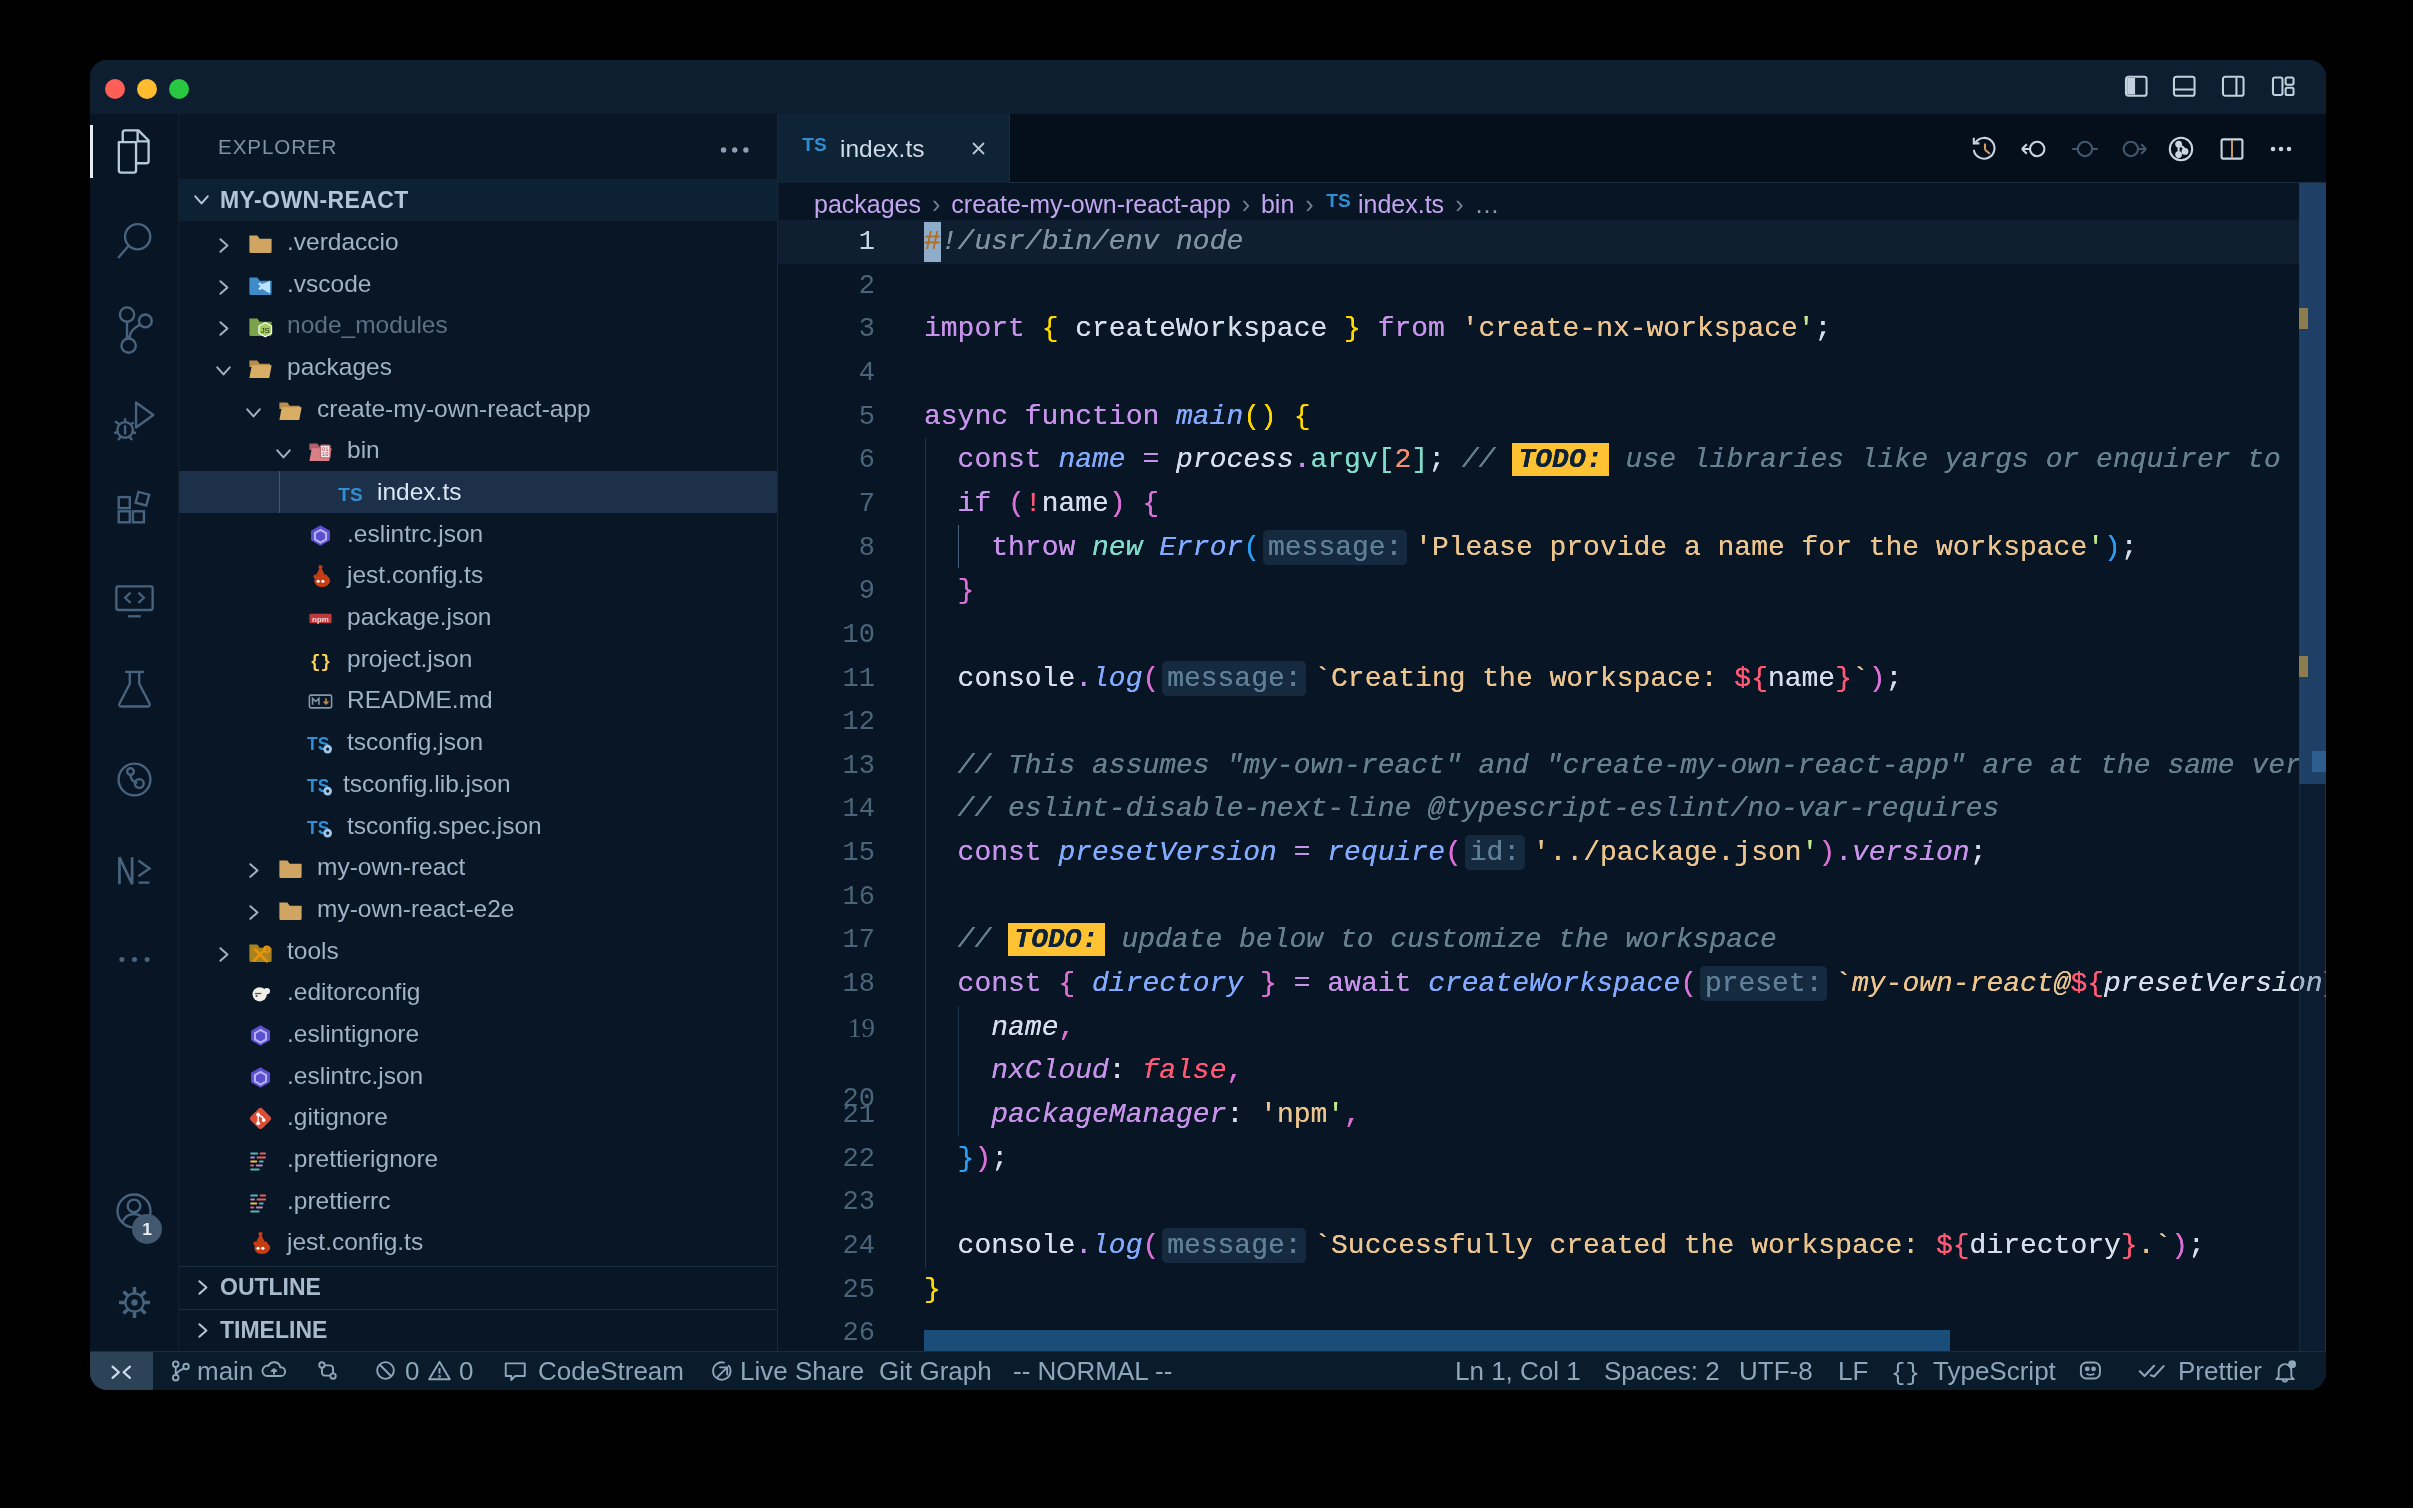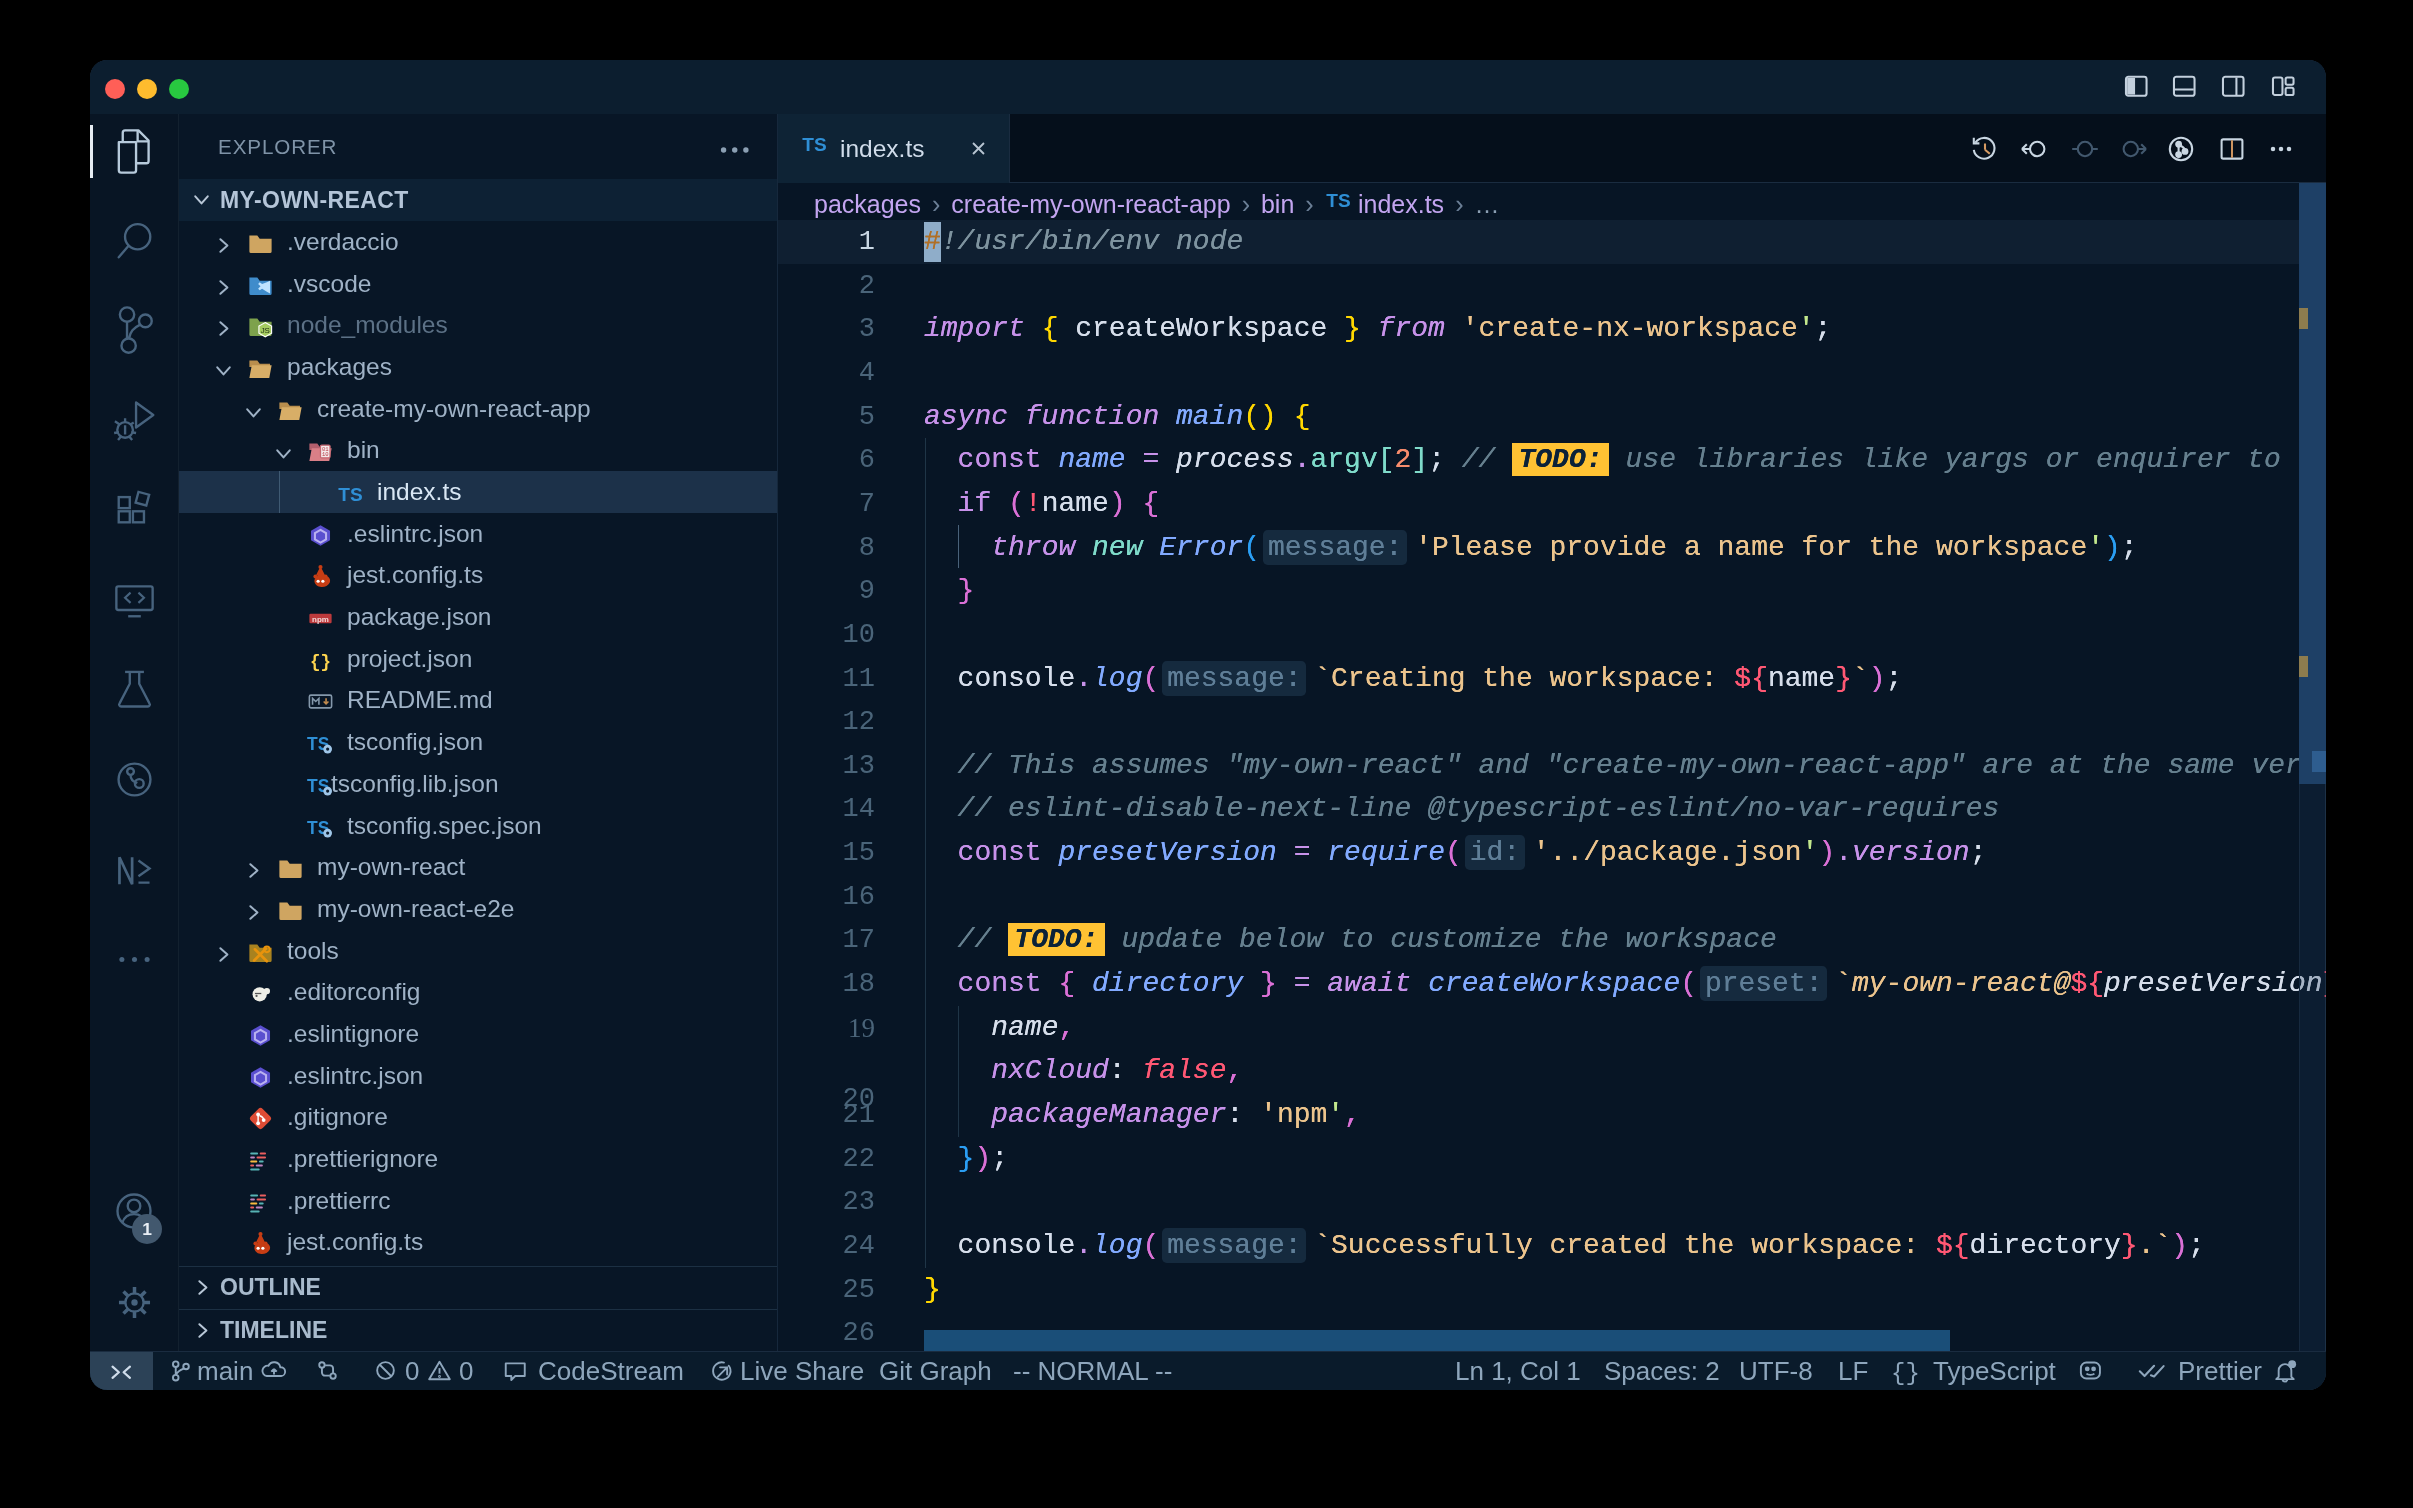--- a/index.html
+++ b/index.html
@@ -26,21 +26,21 @@
 #code{position:absolute;left:0;top:106px;width:1548px;height:1191px;overflow:hidden;
  font-family:"Liberation Mono",monospace;font-size:28px;line-height:44px}
 #code span{text-shadow:0 0 0.5px currentColor}
 .ln{position:absolute;left:0;width:97px;text-align:right;color:#4a6479;font-size:27px}
 .cl{position:absolute;left:146px;white-space:pre}
 
 #status{position:absolute;left:0;top:1291px;width:2236px;height:40px;background:#0a1b2b;border-top:0.8px solid #1a2c40;
  color:#8ea6bc;font-size:26px}
 #status .it{position:absolute;top:0;height:40px;line-height:38px;white-space:nowrap}
 
-.k{color:#c792ea;font-style:italic}.kp{color:#c792ea}.fn{color:#82aaff;font-style:italic}
+.k{color:#c792ea;}.kp{color:#c792ea}.fn{color:#82aaff;font-style:italic}
 .vb{color:#82aaff;font-style:italic}.wh{color:#d6deeb}.whi{color:#d6deeb;font-style:italic}
 .te{color:#7fdbca}.tei{color:#7fdbca;font-style:italic}.st{color:#ecc48d}.sti{color:#ecc48d;font-style:italic}.gq{color:#c3e88d}
 .g{color:#ffd700}.o{color:#da70d6}.sk{color:#2b9ef3}.cm{color:#66808f;font-style:italic}
 .rd{color:#ff5874}.rdi{color:#ff5874;font-style:italic}.nu{color:#f78c6c}.pr{color:#c792ea;font-style:italic}
 .sheb{color:#7e939f;font-style:italic}
 .inlay{color:#5f7e97;background:#152a3e;border-radius:4.7px;padding:1.6px 4.7px;margin:0 8px 0 3.2px;font-style:normal}
 .todo{color:#0b2239;background:#ffc233;padding:0.8px 6.3px;font-weight:bold;font-style:italic}
 </style></head>
 <body>
 <div id="win">
@@ -287,21 +287,21 @@
             <circle cx="26" cy="24" r="2" fill="#0b1a2b"></circle>
           </svg></div>
         <div class="abs" style="left:168px">tsconfig.json</div>
       </div>
       <div class="treerow" style="top:649px;">
         <div class="ticon" style="left:128px"><svg width="27" height="27" viewBox="0 0 34 34" style="font-size:31px">
             <text x="14" y="25" font-size="22" font-weight="bold" fill="#2f8fd5" text-anchor="middle" font-family="Liberation Sans">TS</text>
             <circle cx="26" cy="24" r="5.5" fill="#9fc6e8"></circle>
             <circle cx="26" cy="24" r="2" fill="#0b1a2b"></circle>
           </svg></div>
-        <div class="abs" style="left:152px">tsconfig.lib.json</div>
+        <div class="abs" style="left:164px">tsconfig.lib.json</div>
       </div>
       <div class="treerow" style="top:691px;">
         <div class="ticon" style="left:128px"><svg width="27" height="27" viewBox="0 0 34 34" style="font-size:31px">
             <text x="14" y="25" font-size="22" font-weight="bold" fill="#2f8fd5" text-anchor="middle" font-family="Liberation Sans">TS</text>
             <circle cx="26" cy="24" r="5.5" fill="#9fc6e8"></circle>
             <circle cx="26" cy="24" r="2" fill="#0b1a2b"></circle>
           </svg></div>
         <div class="abs" style="left:168px">tsconfig.spec.json</div>
       </div>
       <div class="treerow" style="top:732px;">

